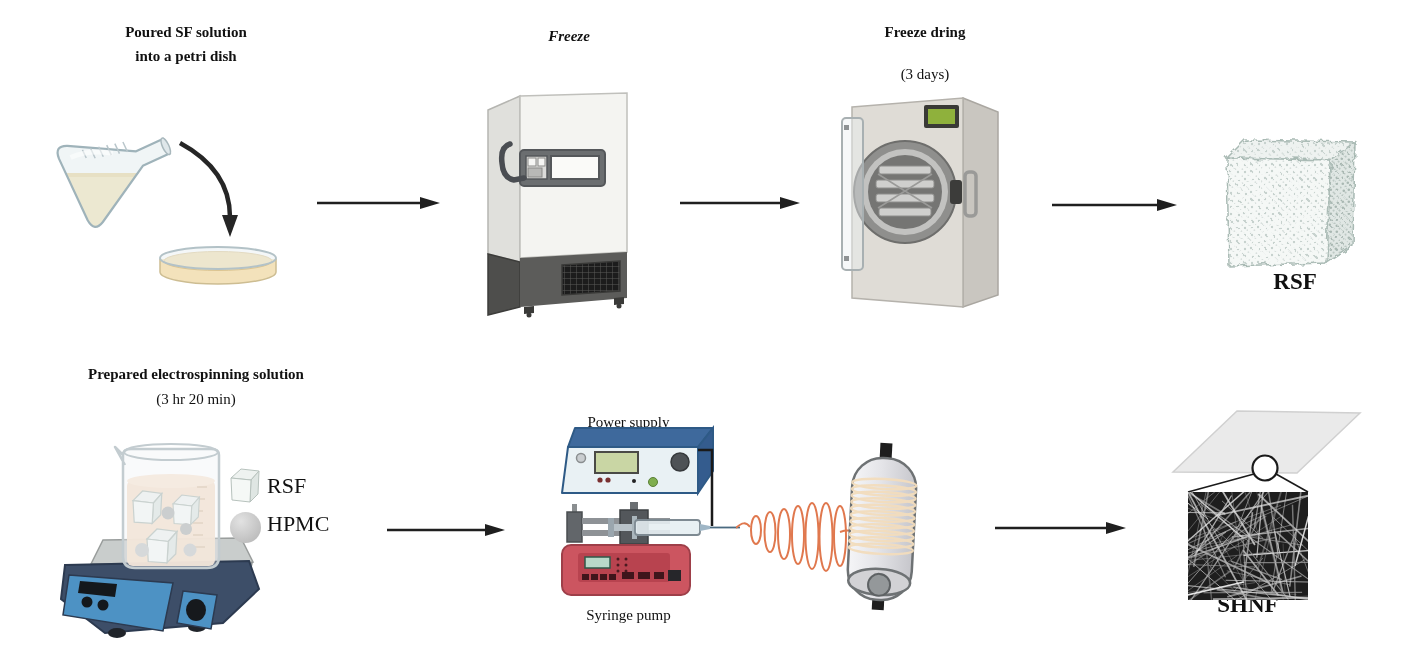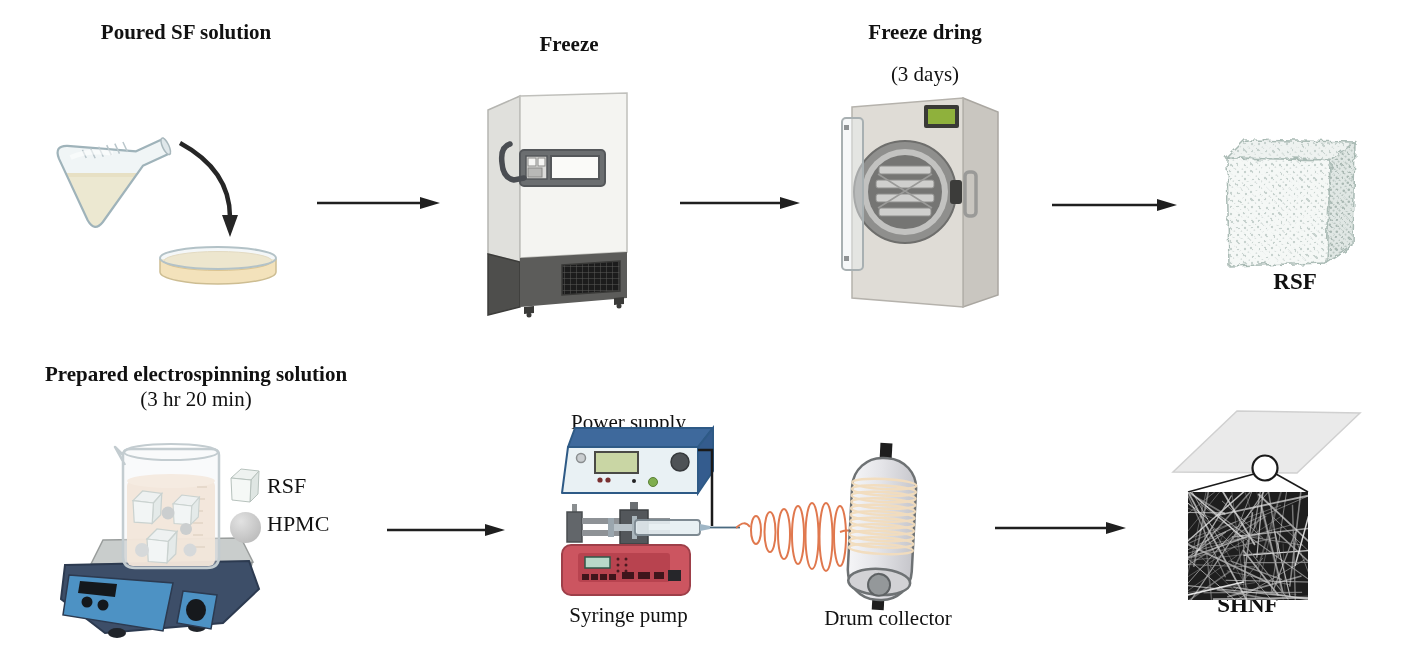--- a/index.html
+++ b/index.html
@@ -1,42 +1,42 @@
 <!DOCTYPE html>
 <html><head>
 <meta charset="utf-8">
 <style>
   html,body{margin:0;padding:0;background:#fff;}
   #canvas{position:relative;width:1406px;height:666px;background:#ffffff;overflow:hidden;
           font-family:"Liberation Serif","DejaVu Serif",serif;color:#111;}
   .abs{position:absolute;}
-  .lbl{font-size:21px;line-height:24px;text-align:center;white-space:nowrap;}
+  .lbl{font-size:15px;line-height:24px;text-align:center;white-space:nowrap;}
   .bold{font-weight:700;}
   .big{font-size:23px;}
   .legend-text{font-size:22px;text-align:left;}
   .sphere{width:31px;height:31px;border-radius:50%;
           background:radial-gradient(circle at 35% 30%, #e2e2e2, #c3c3c3 65%, #b2b2b2);}
   svg{display:block;}
 </style>
 </head>
 <body>
 
 <div id="canvas">
 
   <div class="abs lbl bold" style="left:66px;top:20px;width:240px;">Poured SF solution</div>
-  <div class="abs lbl bold" style="left:499px;top:32px;width:140px;">Freeze</div>
+  <div class="abs lbl bold" style="left:66px;top:44px;width:240px;">into a petri dish</div>
+  <div class="abs lbl bold" style="left:499px;top:24px;width:140px;font-style:italic;">Freeze</div>
   <div class="abs lbl bold" style="left:845px;top:20px;width:160px;">Freeze dring</div>
   <div class="abs lbl" style="left:845px;top:62px;width:160px;">(3 days)</div>
   <div class="abs lbl bold big" style="left:1240px;top:270px;width:110px;">RSF</div>
 
   <div class="abs lbl bold" style="left:38px;top:362px;width:316px;">Prepared electrospinning solution</div>
   <div class="abs lbl" style="left:38px;top:387px;width:316px;">(3 hr 20 min)</div>
   <div class="abs lbl" style="left:556px;top:395px;width:145px;margin-top:15px;">Power supply</div>
   <div class="abs lbl" style="left:556px;top:603px;width:145px;">Syringe pump</div>
-  <div class="abs lbl" style="left:808px;top:606px;width:160px;">Drum collector</div>
   <div class="abs legend-text" style="left:267px;top:473px;">RSF</div>
   <div class="abs legend-text" style="left:267px;top:511px;">HPMC</div>
   <div class="abs lbl bold big" style="left:1188px;top:593px;width:120px;">SHNF</div>
 
   <svg class="abs" style="left:30px;top:125px;" width="260" height="170" viewBox="0 0 260 170">
     <defs>
       <clipPath id="flaskclip">
         <path d="M52,0 L52,30 L18,90 Q12,102 26,103 L94,103 Q108,102 102,90 L68,30 L68,0 Z" transform="translate(25,-12) rotate(65 60 57)"></path>
       </clipPath>
     </defs>

